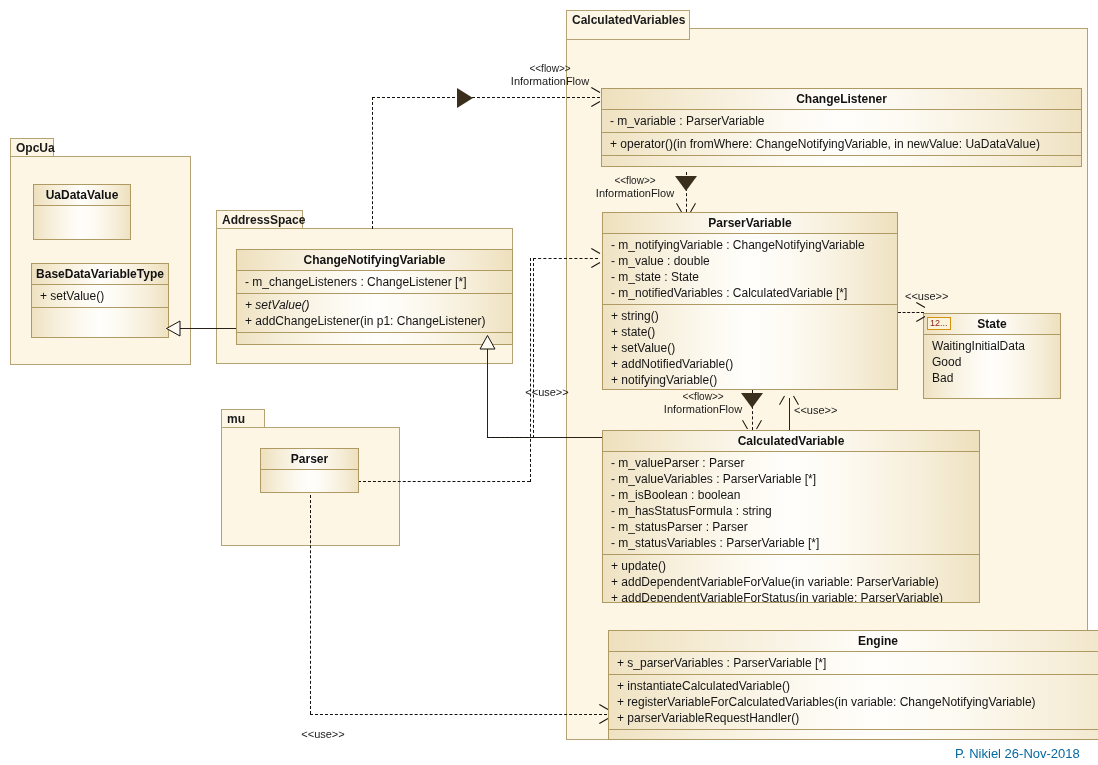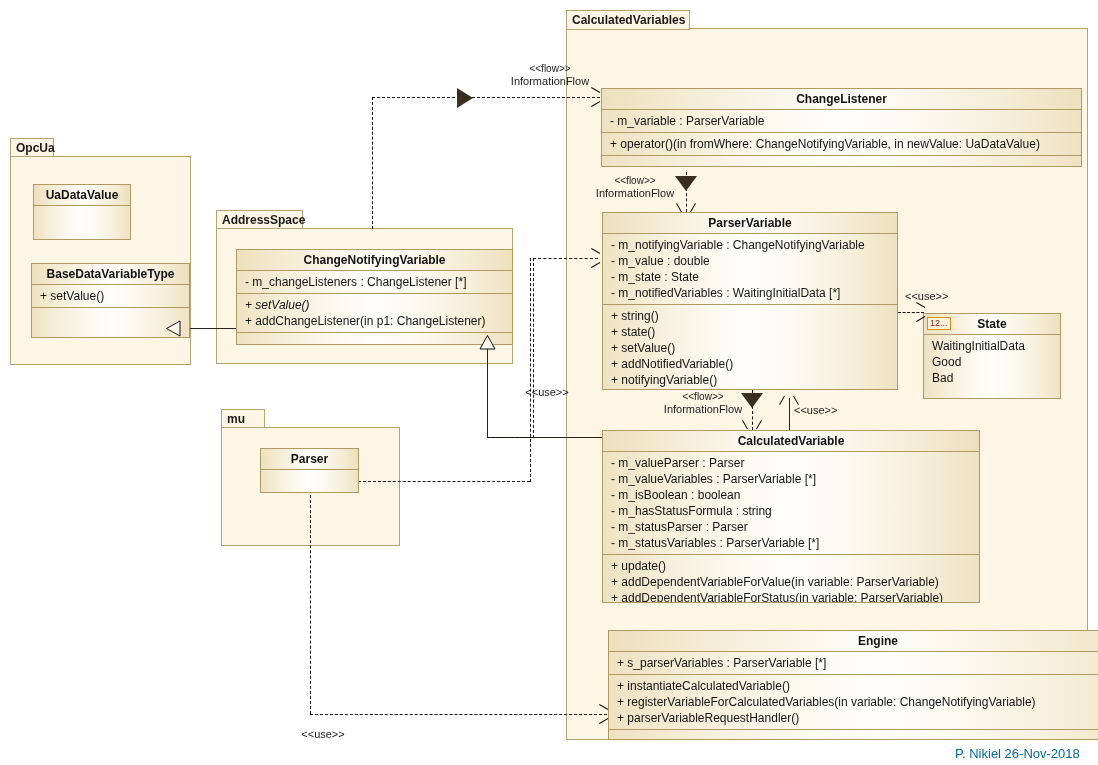--- a/index.html
+++ b/index.html
@@ -201,21 +201,21 @@
     color: #0369a1;
     white-space: nowrap;
     z-index: 6;
   }
 </style>
 </head>
 <body>
 
 <div id="canvas">
 
-  <div class="pkg-tab" style="left:566px; top:10px; width:124px; height:20px;">
+  <div class="pkg-tab" style="left:566px; top:10px; width:124px; height:30px;">
     <span>CalculatedVariables</span>
   </div>
   <div class="pkg" style="left:566px; top:28px; width:522px; height:712px;"></div>
 
   <div class="pkg-tab" style="left:10px; top:138px; width:44px; height:19px;">
     <span>OpcUa</span>
   </div>
   <div class="pkg" style="left:10px; top:156px; width:181px; height:209px;"></div>
 
   <div class="pkg-tab" style="left:216px; top:210px; width:87px; height:19px;">
@@ -296,21 +296,21 @@
   <div class="arrow-open-right" style="left:598px; top:708px;"></div>
   <div class="conn-label" style="left:288px; top:728px; width:70px;">
     <span>&lt;&lt;use&gt;&gt;</span>
   </div>
 
   <div class="cls" style="left:33px; top:184px; width:98px; height:56px;">
     <div class="cls-title">UaDataValue</div>
     <div class="cls-sec empty"></div>
   </div>
 
-  <div class="cls" style="left:31px; top:263px; width:159px; height:75px;">
+  <div class="cls" style="left:31px; top:263px; width:138px; height:75px;">
     <div class="cls-title">BaseDataVariableType</div>
     <div class="cls-sec">
       <div class="row">+ setValue()</div>
     </div>
     <div class="cls-sec empty"></div>
   </div>
 
   <div class="cls" style="left:236px; top:249px; width:277px; height:96px;">
     <div class="cls-title">ChangeNotifyingVariable</div>
     <div class="cls-sec">
@@ -338,21 +338,21 @@
     </div>
     <div class="cls-sec empty"></div>
   </div>
 
   <div class="cls" style="left:602px; top:212px; width:296px; height:178px;">
     <div class="cls-title">ParserVariable</div>
     <div class="cls-sec">
       <div class="row">- m_notifyingVariable : ChangeNotifyingVariable</div>
       <div class="row">- m_value : double</div>
       <div class="row">- m_state : State</div>
-      <div class="row">- m_notifiedVariables : WaitingInitialData [*]</div>
+      <div class="row">- m_notifiedVariables : CalculatedVariable [*]</div>
     </div>
     <div class="cls-sec">
       <div class="row">+ string()</div>
       <div class="row">+ state()</div>
       <div class="row">+ setValue()</div>
       <div class="row">+ addNotifiedVariable()</div>
       <div class="row">+ notifyingVariable()</div>
     </div>
 
   </div>

